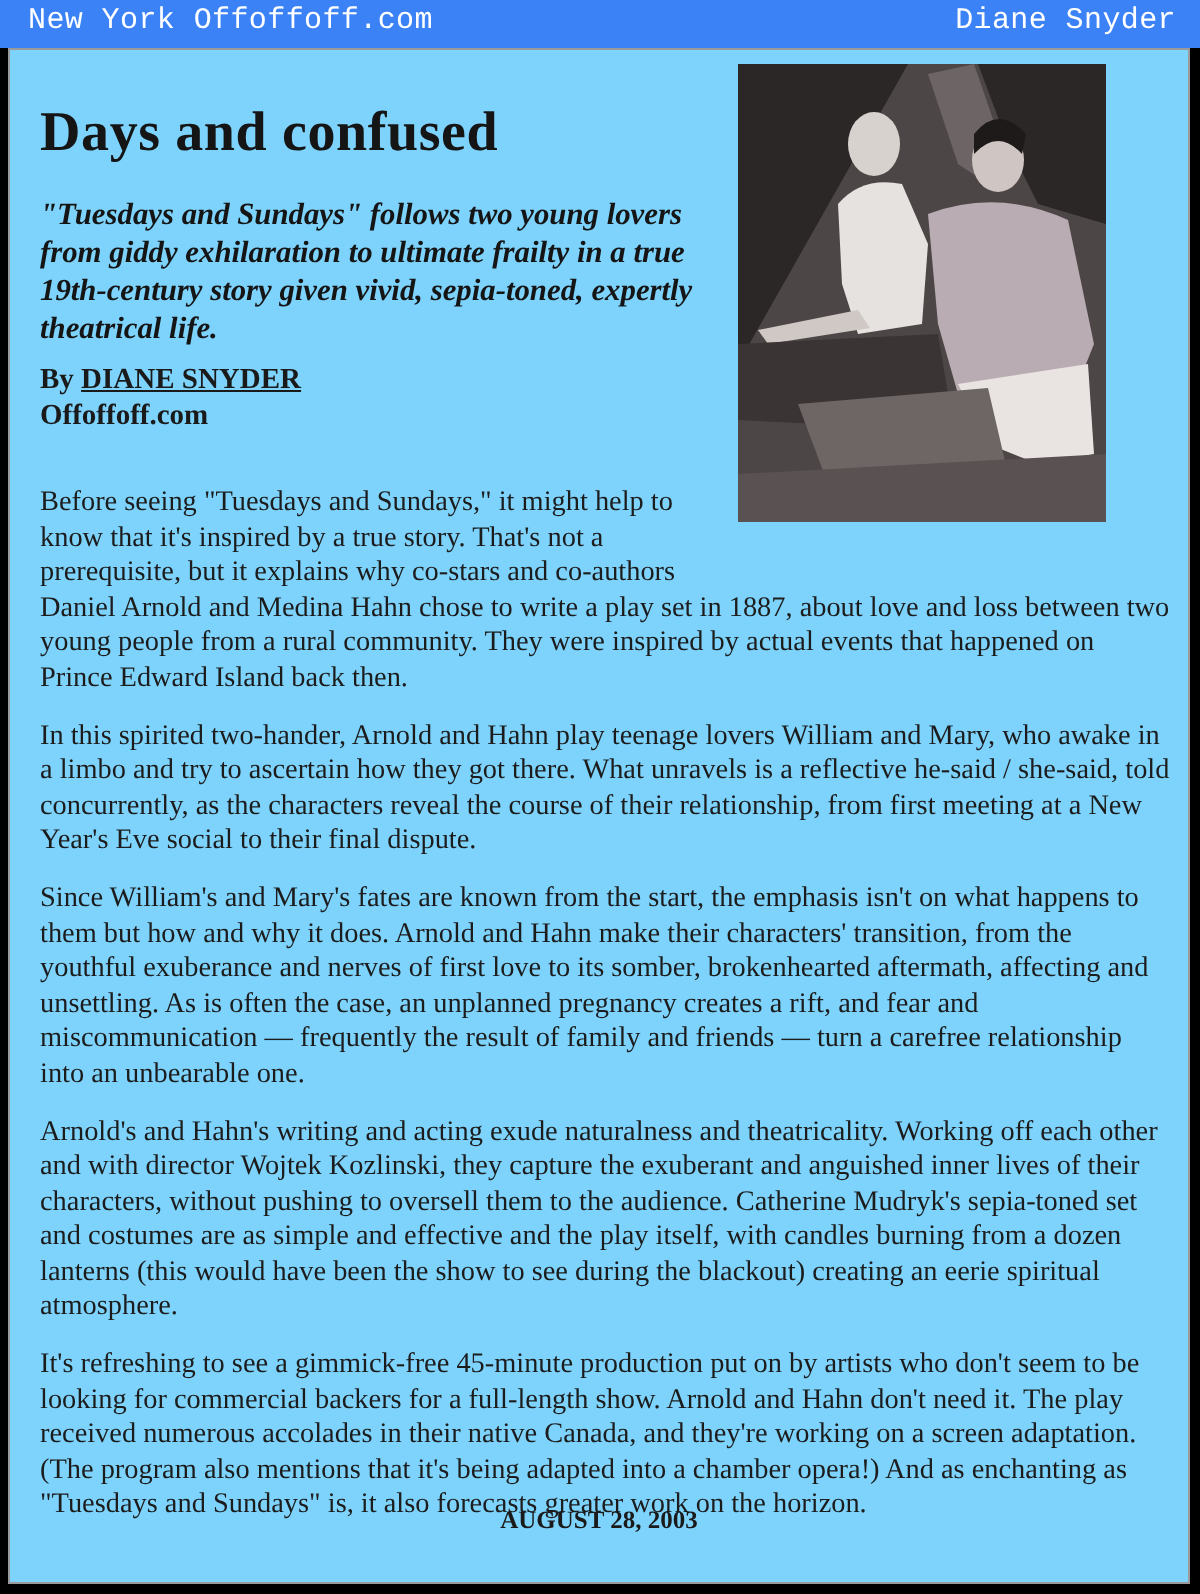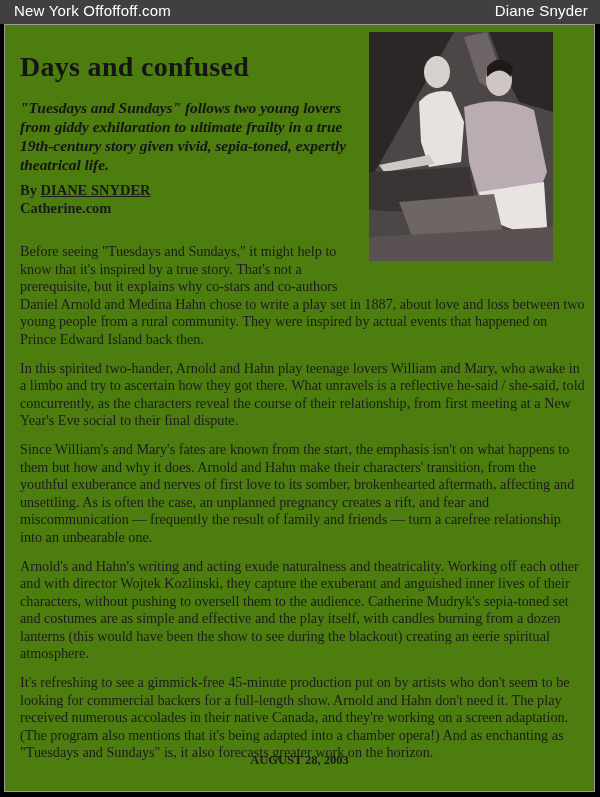--- a/index.html
+++ b/index.html
@@ -2,28 +2,28 @@
 <html><head>
   <meta charset="utf-8">
   <style>
     html, body { margin: 0; padding: 0; }
     body {
       width: 600px; height: 797px; background: #000; overflow: hidden;
       position: relative;
     }
     .topbar {
       position: absolute; left: 0; top: 0; width: 600px; height: 24px;
-      background: #404040; color: #fff;
-      font-family: Liberation Sans, sans-serif; font-size: 15px;
+      background: #3b82f6; color: #fff;
+      font-family: Liberation Mono, monospace; font-size: 15px;
     }
     .topbar .site { position: absolute; left: 14px; top: 2px; letter-spacing: 0.2px; }
     .topbar .author { position: absolute; right: 12px; top: 2px; letter-spacing: 0.2px; }
     .page {
       position: absolute; left: 4px; top: 24px; width: 589px; height: 766px;
-      background: #4d7c0f; border: 1px solid #9a9a9a;
+      background: #7dd3fc; border: 1px solid #9a9a9a;
       font-family: "Liberation Serif", serif; color: #1a1a1a;
     }
     .photo {
       position: absolute; left: 364px; top: 7px; width: 184px; height: 229px;
       background: #2a2626; overflow: hidden;
     }
     .headline {
       position: absolute; left: 15px; top: 26px; margin: 0;
       font-family: "Liberation Serif", serif; font-weight: bold; font-size: 28px;
       color: #151515; letter-spacing: 0.3px;
@@ -83,21 +83,21 @@
   </div>
 
   <h1 class="headline">Days and confused</h1>
 
   <p class="deck">"Tuesdays and Sundays" follows two young lovers from giddy exhilaration to ultimate frailty in a true 19th-century story given vivid, sepia-toned, expertly theatrical life.</p>
 
   <div class="byline">
     <div>
       <span>By </span><span class="name">DIANE SNYDER</span>
     </div>
-    <div>Catherine.com</div>
+    <div>Offoffoff.com</div>
   </div>
 
   <div class="body">
     <div class="float-gap"></div>
     <p class="first">Before seeing "Tuesdays and Sundays," it might help to know that it's inspired by a true story. That's not a prerequisite, but it explains why co-stars and co-authors Daniel Arnold and Medina Hahn chose to write a play set in 1887, about love and loss between two young people from a rural community. They were inspired by actual events that happened on Prince Edward Island back then.</p>
     <p>In this spirited two-hander, Arnold and Hahn play teenage lovers William and Mary, who awake in a limbo and try to ascertain how they got there. What unravels is a reflective he-said / she-said, told concurrently, as the characters reveal the course of their relationship, from first meeting at a New Year's Eve social to their final dispute.</p>
     <p>Since William's and Mary's fates are known from the start, the emphasis isn't on what happens to them but how and why it does. Arnold and Hahn make their characters' transition, from the youthful exuberance and nerves of first love to its somber, brokenhearted aftermath, affecting and unsettling. As is often the case, an unplanned pregnancy creates a rift, and fear and miscommunication — frequently the result of family and friends — turn a carefree relationship into an unbearable one.</p>
     <p>Arnold's and Hahn's writing and acting exude naturalness and theatricality. Working off each other and with director Wojtek Kozlinski, they capture the exuberant and anguished inner lives of their characters, without pushing to oversell them to the audience. Catherine Mudryk's sepia-toned set and costumes are as simple and effective and the play itself, with candles burning from a dozen lanterns (this would have been the show to see during the blackout) creating an eerie spiritual atmosphere.</p>
     <p>It's refreshing to see a gimmick-free 45-minute production put on by artists who don't seem to be looking for commercial backers for a full-length show. Arnold and Hahn don't need it. The play received numerous accolades in their native Canada, and they're working on a screen adaptation. (The program also mentions that it's being adapted into a chamber opera!) And as enchanting as "Tuesdays and Sundays" is, it also forecasts greater work on the horizon.</p>
   </div>

